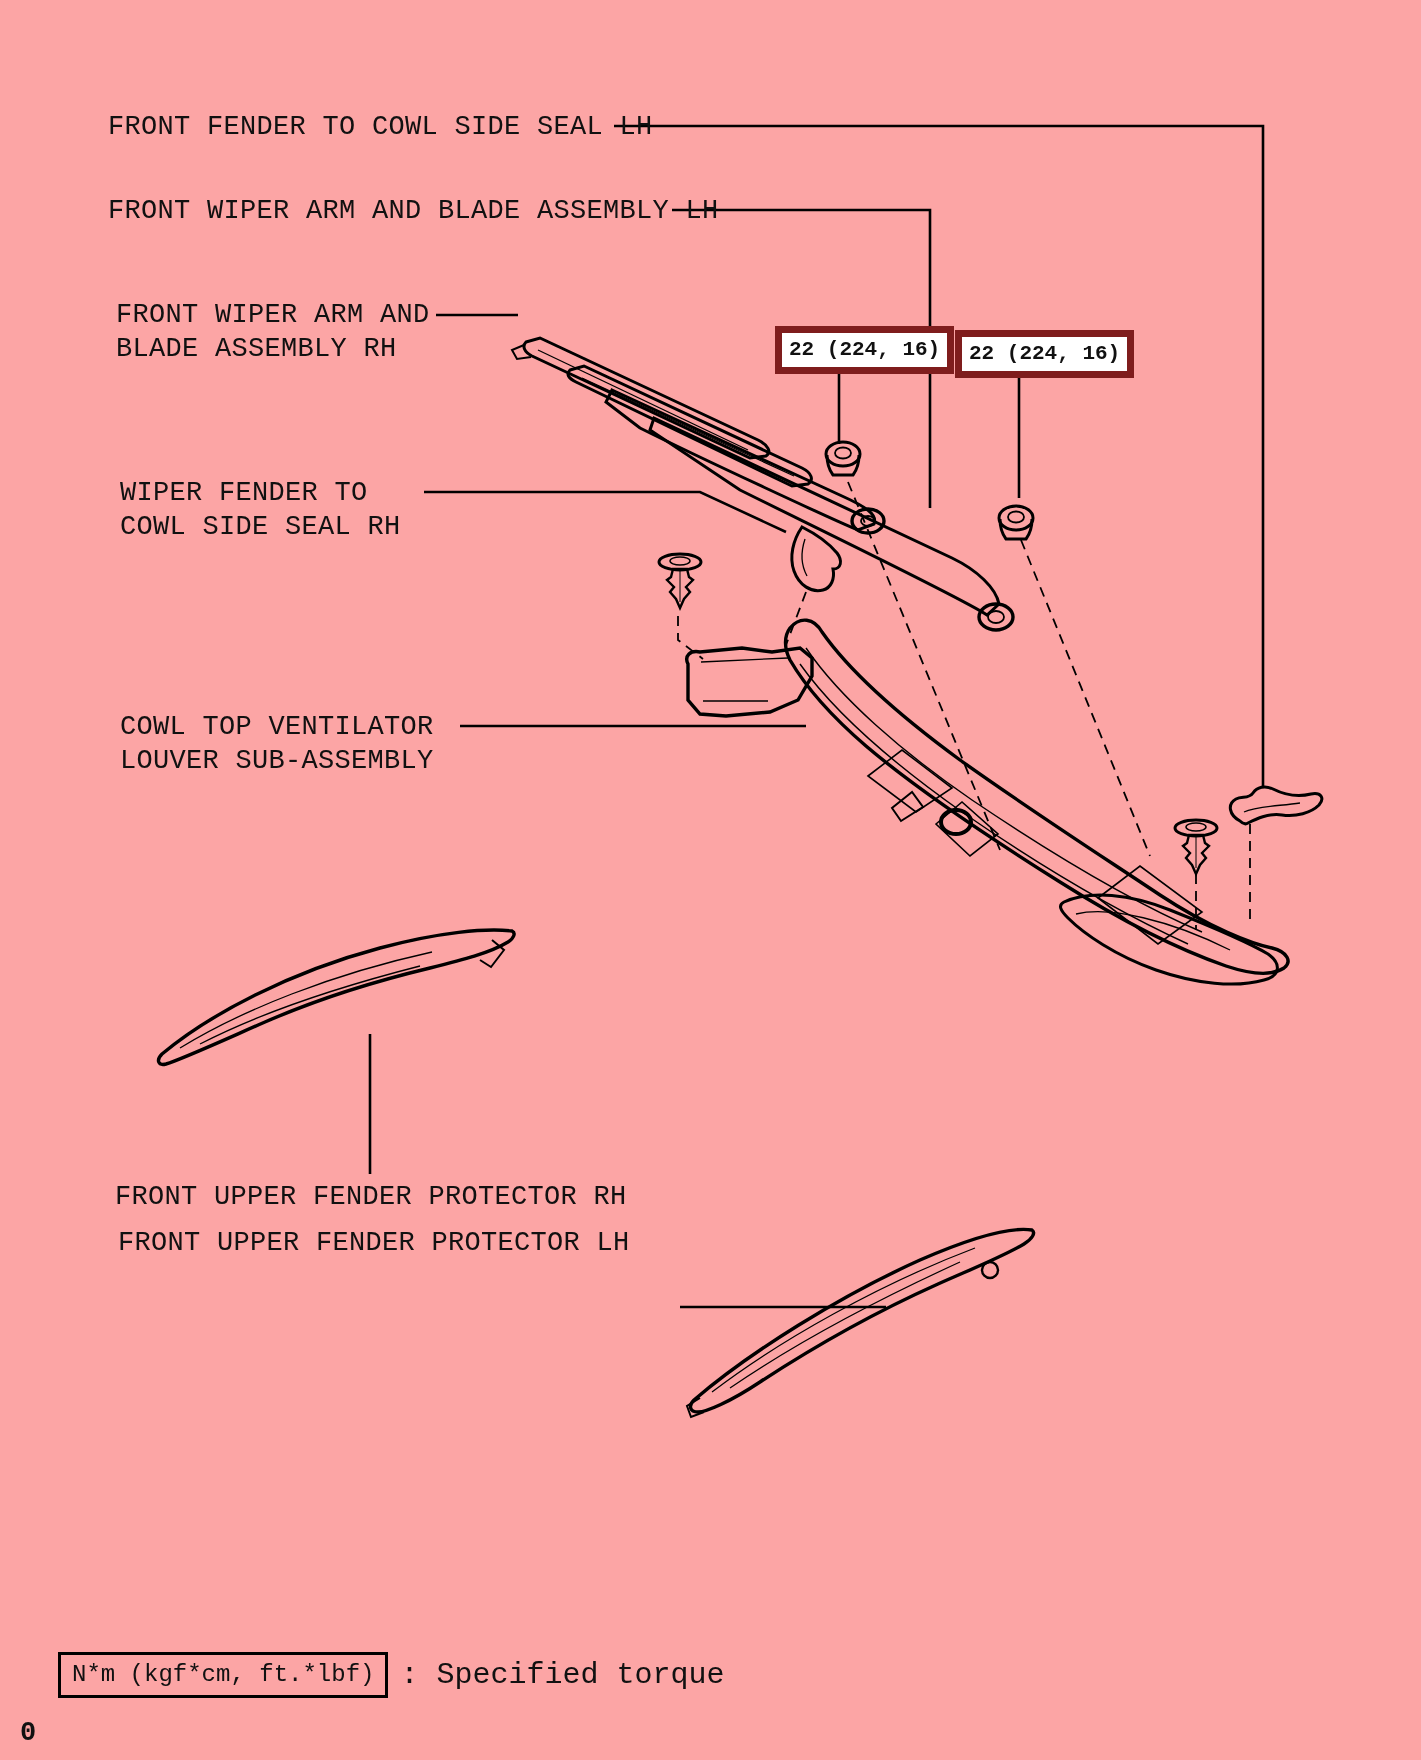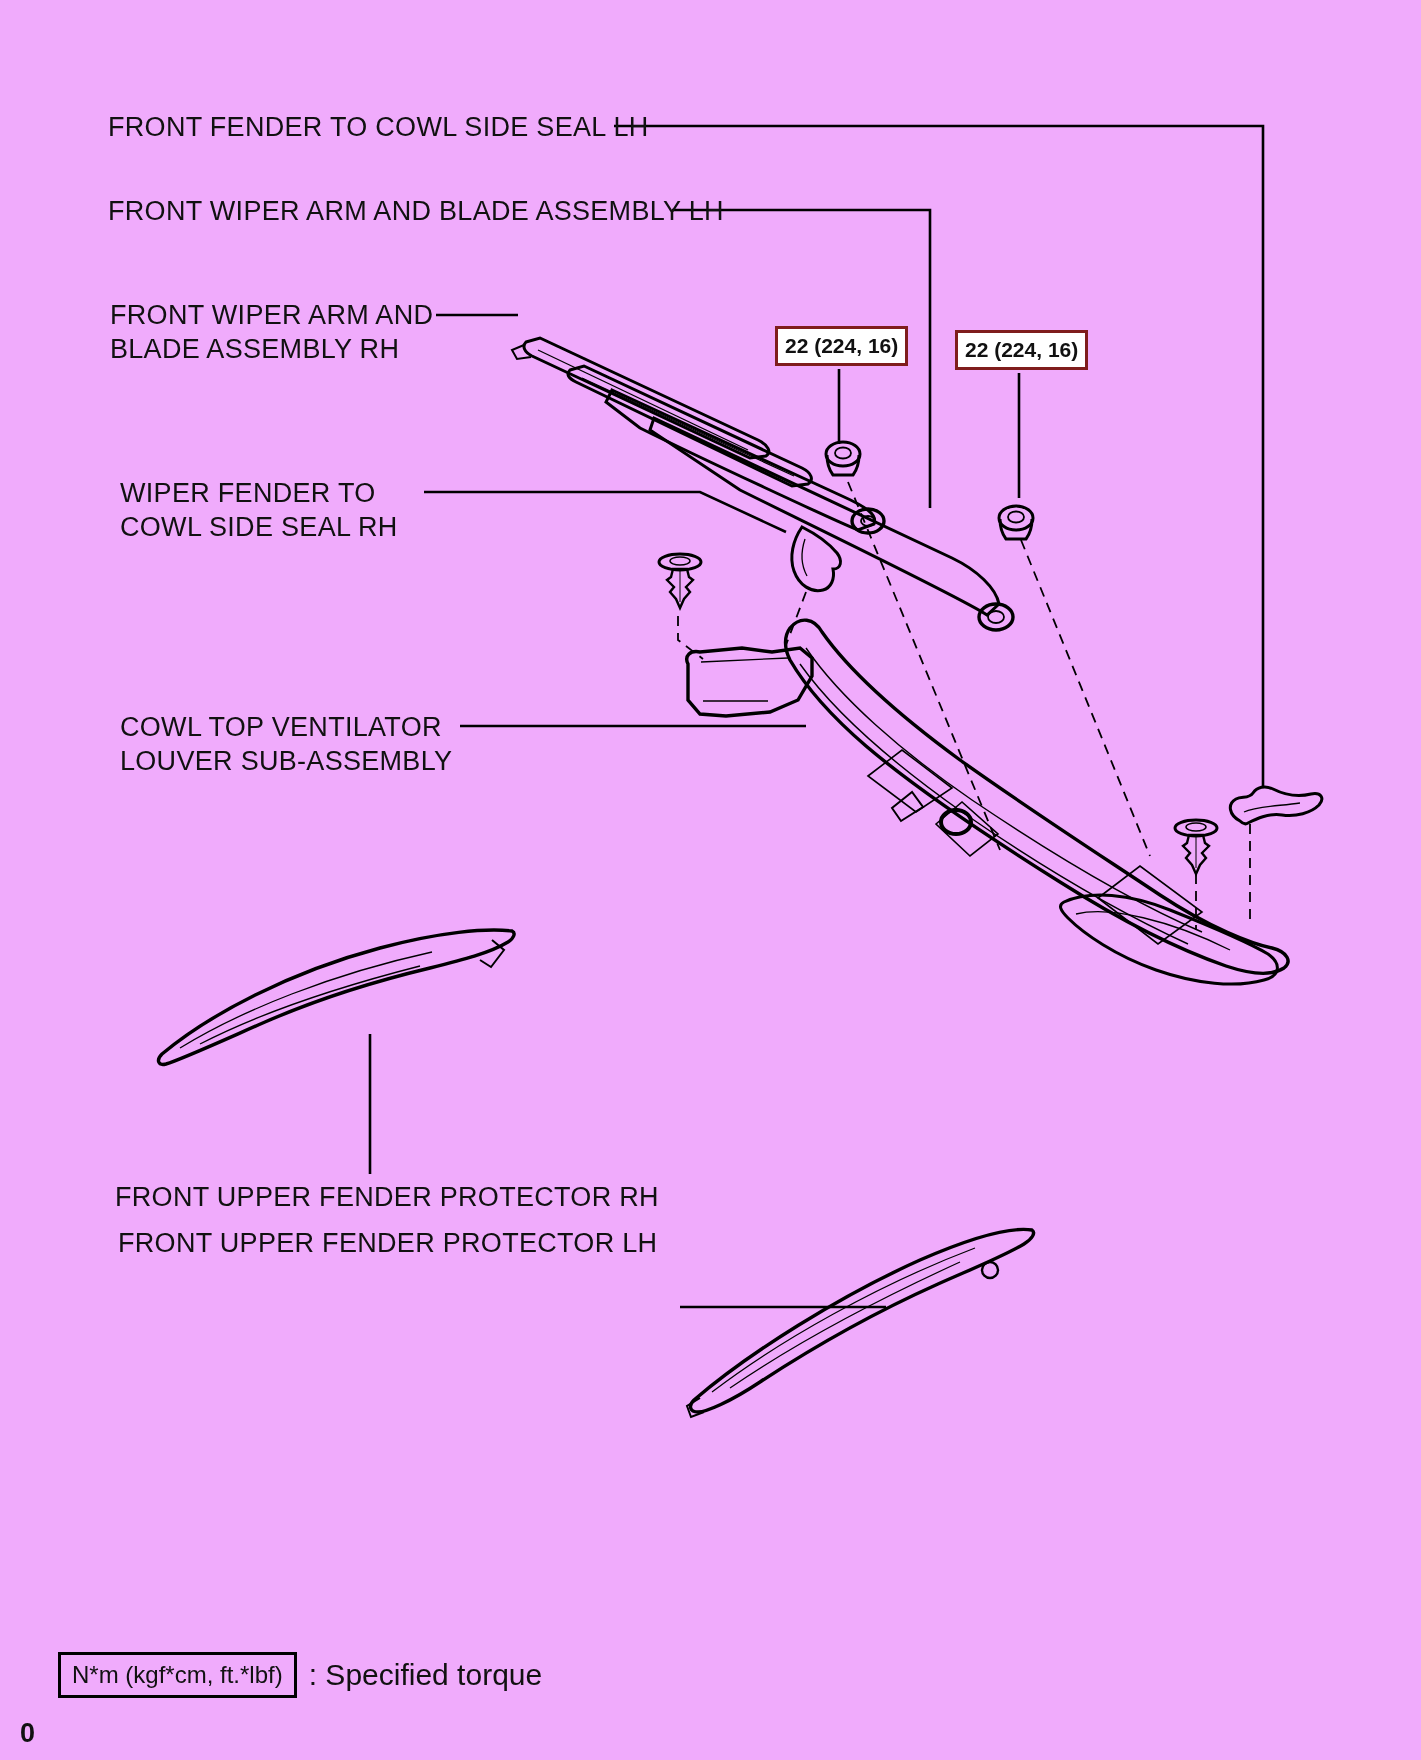--- a/index.html
+++ b/index.html
@@ -1,39 +1,39 @@
 <!DOCTYPE html>
 <html><head>
 <meta charset="utf-8">
 <style>
   html,body { margin:0; padding:0; background:#e8e8e8; }
   .page {
     position:relative;
     width:1421px; height:1760px;
     margin:0 auto;
-    background:#f0abfc;
+    background:#fca5a5;
     overflow:hidden;
-    font-family:Liberation Sans, sans-serif;
+    font-family:Liberation Mono, monospace;
     color:#111111;
   }
   svg.art { position:absolute; left:0; top:0; }
   svg.art path, svg.art ellipse, svg.art circle, svg.art line, svg.art polygon {
     stroke:#000000; fill:none;
   }
   .part-label {
     position:absolute;
     font-size:27px;
     line-height:34px;
     letter-spacing:0.3px;
     white-space:nowrap;
     color:#111111;
   }
   .torque-box {
     position:absolute;
-    border:3px solid #7f1d1d;
+    border:7px solid #7f1d1d;
     background:#ffffff;
     font-weight:bold;
     font-size:21px;
     line-height:30px;
     padding:2px 7px;
     white-space:nowrap;
   }
   .legend-row {
     position:absolute;
     left:58px; top:1652px;
@@ -176,21 +176,21 @@
   </svg>
 
   <div class="part-label" style="left:108px; top:110px;">
     <div>FRONT FENDER TO COWL SIDE SEAL LH</div>
   </div>
 
   <div class="part-label" style="left:108px; top:194px;">
     <div>FRONT WIPER ARM AND BLADE ASSEMBLY LH</div>
   </div>
 
-  <div class="part-label" style="left:110px; top:298px;">
+  <div class="part-label" style="left:116px; top:298px;">
     <div>FRONT WIPER ARM AND</div>
     <div>BLADE ASSEMBLY RH</div>
   </div>
 
   <div class="part-label" style="left:120px; top:476px;">
     <div>WIPER FENDER TO</div>
     <div>COWL SIDE SEAL RH</div>
   </div>
 
   <div class="part-label" style="left:120px; top:710px;">

